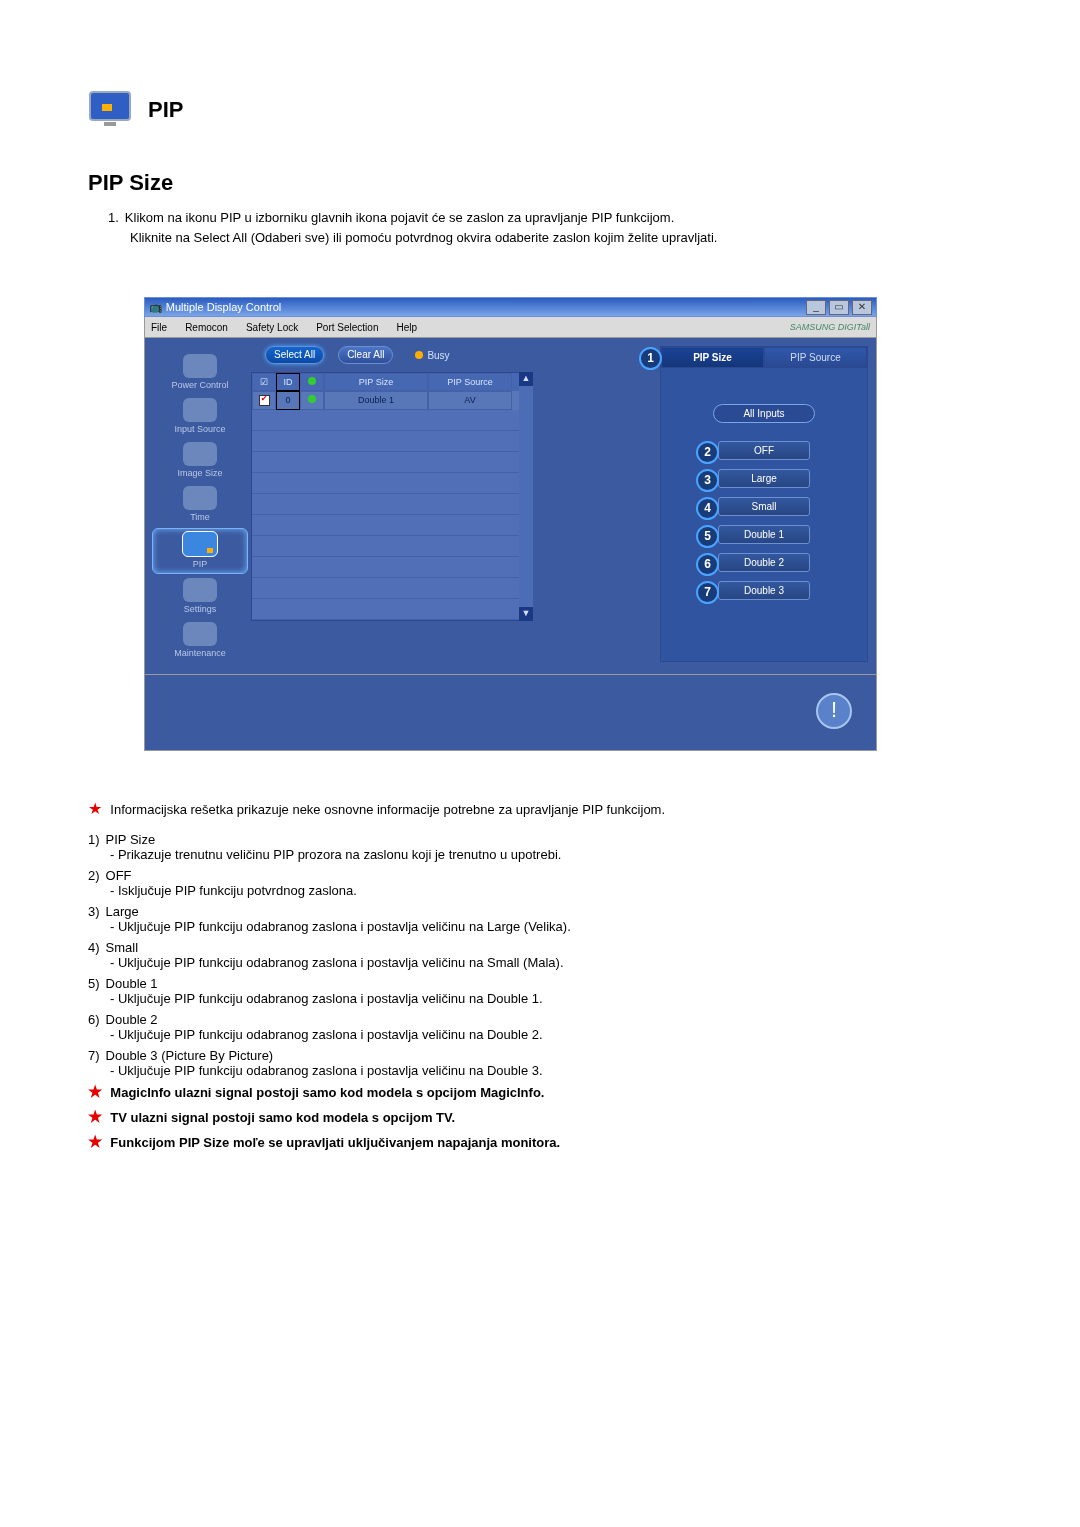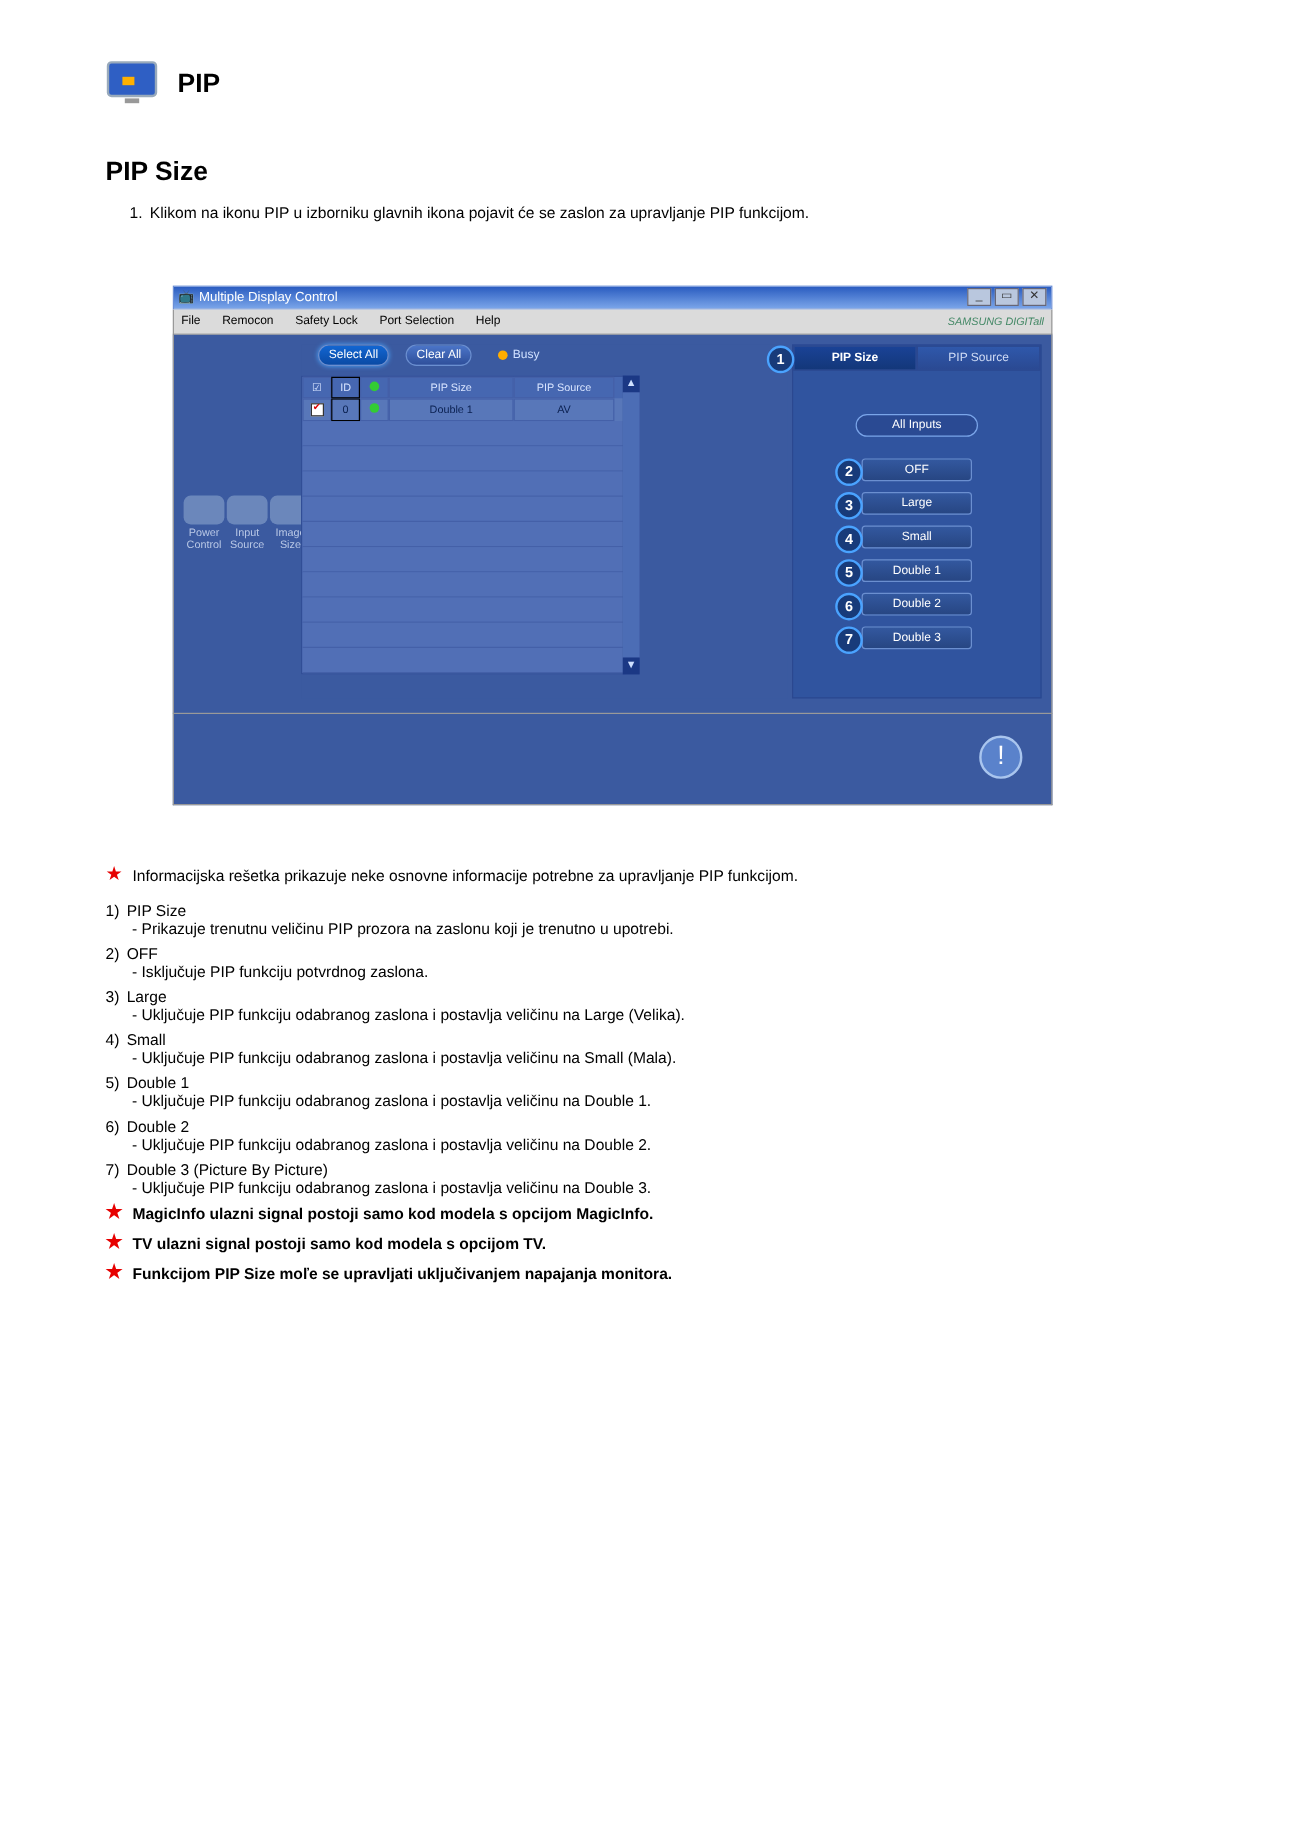--- a/index.html
+++ b/index.html
@@ -5,21 +5,21 @@
   body {
     margin: 0;
     padding: 0;
     background: #fff;
     font-family: Verdana, Arial, sans-serif;
     font-size: 13px;
     color: #000;
     width: 1080px;
   }
   .page {
-    padding: 50px 88px 100px 88px;
+    padding: 90px 88px 100px 88px;
   }
   .title-row {
     display: flex;
     align-items: center;
     gap: 12px;
     margin-bottom: 40px;
   }
   .monitor-icon {
     width: 48px;
     height: 40px;
@@ -76,20 +76,21 @@
     display:flex;
     gap:4px;
     border:1px solid #999;
     border-top:none;
   }
 
   
   .leftnav {
     width:94px;
     display:flex;
+    flex-direction:column;
     align-items:center;
     gap:2px;
     padding-top:6px;
   }
   .nav-item {
     width:100%;
     text-align:center;
     color:#b9c8e6;
     font-size:9px;
     padding:2px 0 4px 0;
@@ -225,20 +226,21 @@
     <span class="title-text">PIP</span>
   </div>
 
   <div class="section-title">PIP Size</div>
 
   <div class="intro">
     <div class="num-row">
       <span>1.</span>
       <span>Klikom na ikonu PIP u izborniku glavnih ikona pojavit će se zaslon za upravljanje PIP funkcijom.</span>
     </div>
+    <div class="sub">Kliknite na Select All (Odaberi sve) ili pomoću potvrdnog okvira odaberite zaslon kojim želite upravljati.</div>
   </div>
 
   <div class="shot-wrap">
     <div class="win-title">
       <span>📺 <span>Multiple Display Control</span></span>
       <div class="win-buttons">
         <div class="win-btn">_</div>
         <div class="win-btn">▭</div>
         <div class="win-btn">✕</div>
       </div>

